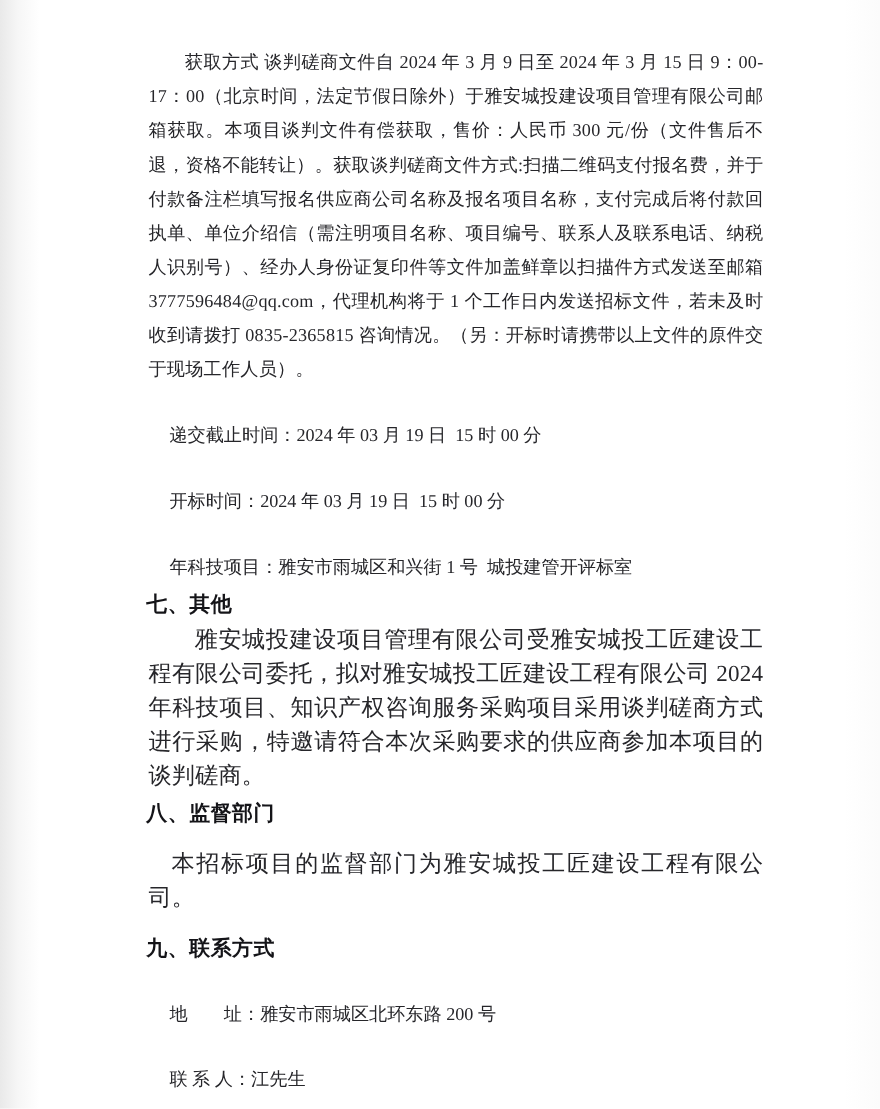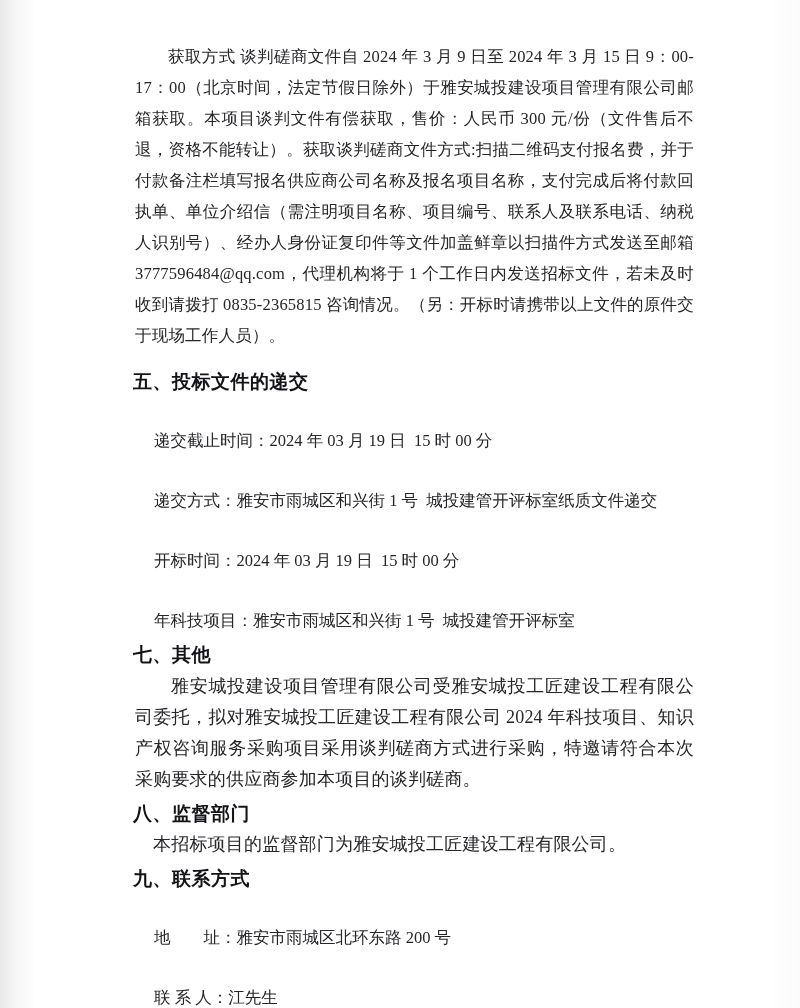--- a/index.html
+++ b/index.html
@@ -36,21 +36,21 @@
     letter-spacing:.5px;
   }
   .item {
     font-size:16.5px;
     line-height:30px;
     padding-left:19px;
     white-space:pre-wrap;
     margin-top:30px;
   }
   .sec-para {
-    font-size:18px;
+    font-size:21px;
     line-height:31px;
     text-align:justify;
     text-indent:2em;
     white-space:pre-wrap;
     letter-spacing:.2px;
   }
   .sec-para.short-indent { text-indent:1em; }
   .contacts { margin-top:2px; }
   .contacts .item { line-height:29.8px; }
   .agency {
@@ -70,32 +70,30 @@
   .lbl, .val { display:inline; }
 </style>
 </head>
 <body>
 
 <div class="page">
   <div class="content">
 
     <p class="intro">获取方式 谈判磋商文件自 2024 年 3 月 9 日至 2024 年 3 月 15 日 9：00-17：00（北京时间，法定节假日除外）于雅安城投建设项目管理有限公司邮箱获取。本项目谈判文件有偿获取，售价：人民币 300 元/份（文件售后不退，资格不能转让）。获取谈判磋商文件方式:扫描二维码支付报名费，并于付款备注栏填写报名供应商公司名称及报名项目名称，支付完成后将付款回执单、单位介绍信（需注明项目名称、项目编号、联系人及联系电话、纳税人识别号）、经办人身份证复印件等文件加盖鲜章以扫描件方式发送至邮箱 3777596484@qq.com，代理机构将于 1 个工作日内发送招标文件，若未及时收到请拨打 0835-2365815 咨询情况。（另：开标时请携带以上文件的原件交于现场工作人员）。</p>
 
-    <div class="sec-heading">五、投标文件的递交</div>
     <div class="item"><span class="lbl">递交截止时间：</span><span class="val">2024 年 03 月 19 日  15 时 00 分</span></div>
-    <div class="item"><span class="lbl">递交方式：</span><span class="val">雅安市雨城区和兴街 1 号  城投建管开评标室纸质文件递交</span></div>
 
     <div class="item"><span class="lbl">开标时间：</span><span class="val">2024 年 03 月 19 日  15 时 00 分</span></div>
     <div class="item"><span class="lbl">年科技项目：</span><span class="val">雅安市雨城区和兴街 1 号  城投建管开评标室</span></div>
 
     <div class="sec-heading">七、其他</div>
     <p class="sec-para" style="margin:2px 0;">雅安城投建设项目管理有限公司受雅安城投工匠建设工程有限公司委托，拟对雅安城投工匠建设工程有限公司 2024 年科技项目、知识产权咨询服务采购项目采用谈判磋商方式进行采购，特邀请符合本次采购要求的供应商参加本项目的谈判磋商。</p>
 
     <div class="sec-heading">八、监督部门</div>
-    <p class="sec-para short-indent" style="margin:1px 0;">本招标项目的监督部门为雅安城投工匠建设工程有限公司。</p>
+    <p class="sec-para short-indent" style="margin:16px 0;">本招标项目的监督部门为雅安城投工匠建设工程有限公司。</p>
 
     <div class="sec-heading">九、联系方式</div>
 
     <div class="contacts">
       <div class="item"><span class="lbl">地　　址：</span><span class="val">雅安市雨城区北环东路 200 号</span></div>
       <div class="item"><span class="lbl">联 系 人：</span><span class="val">江先生</span></div>
       <div class="item"><span class="lbl">电　　话：</span><span class="val">17637958519</span></div>
       <div class="item"><span class="lbl">电子邮件：</span><span class="val">/</span></div>
     </div>
 

